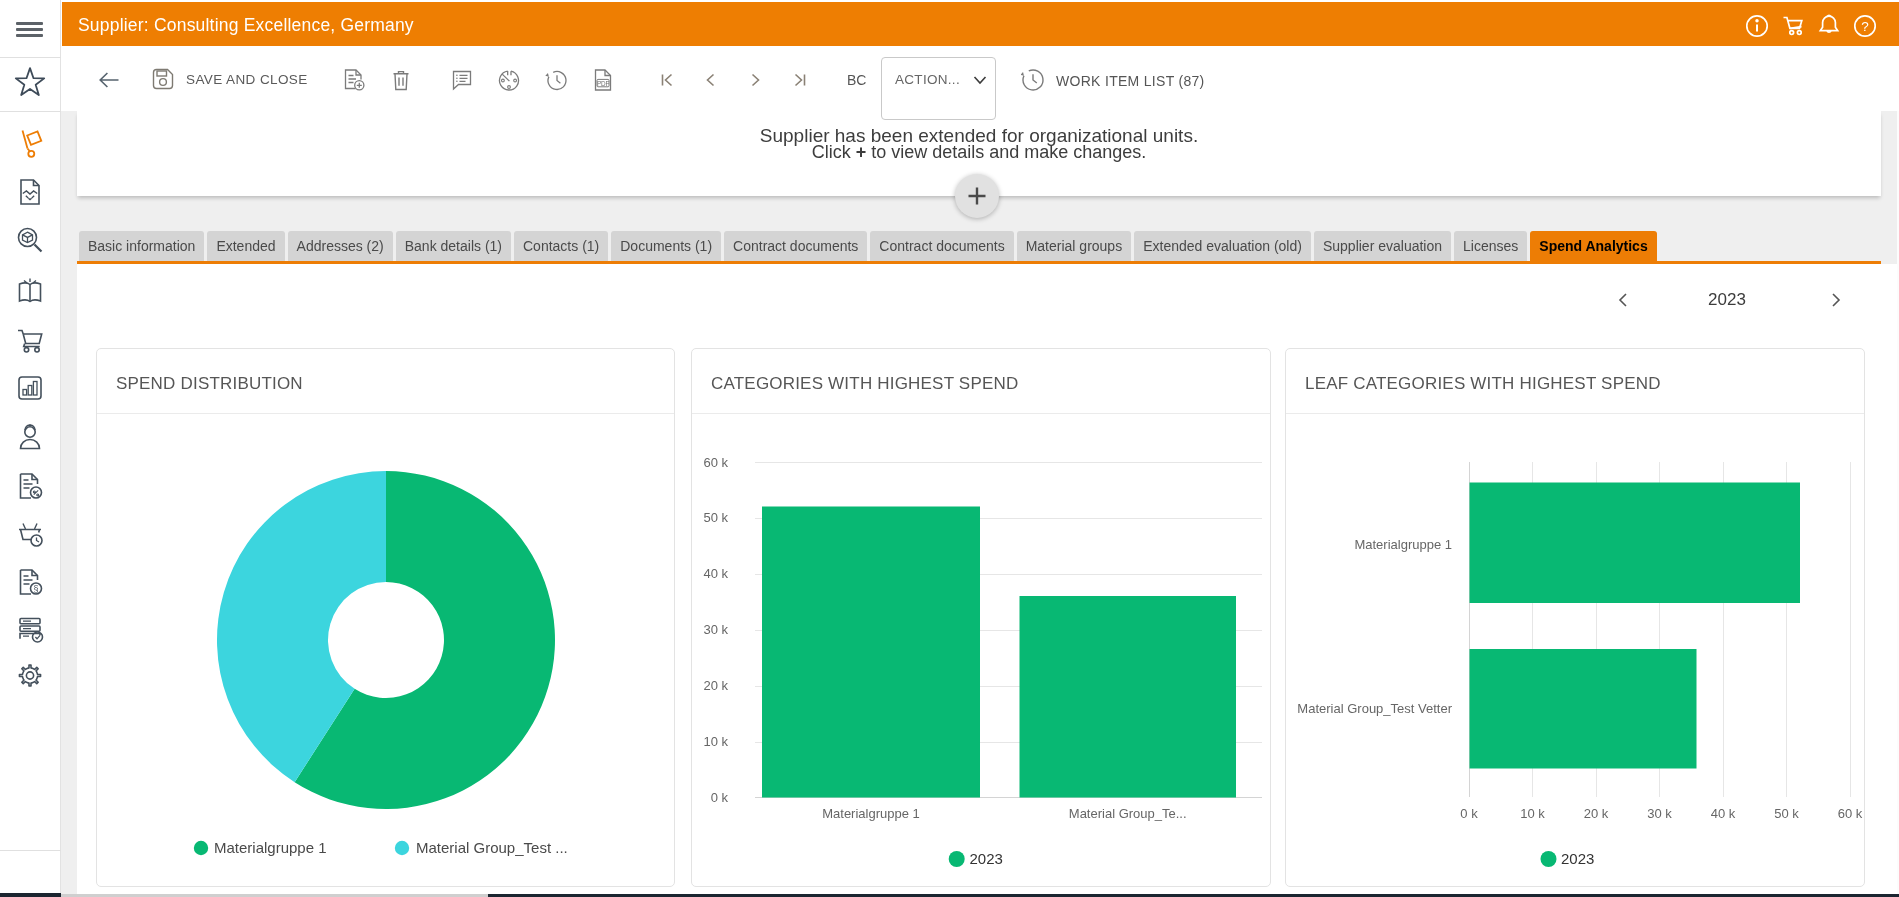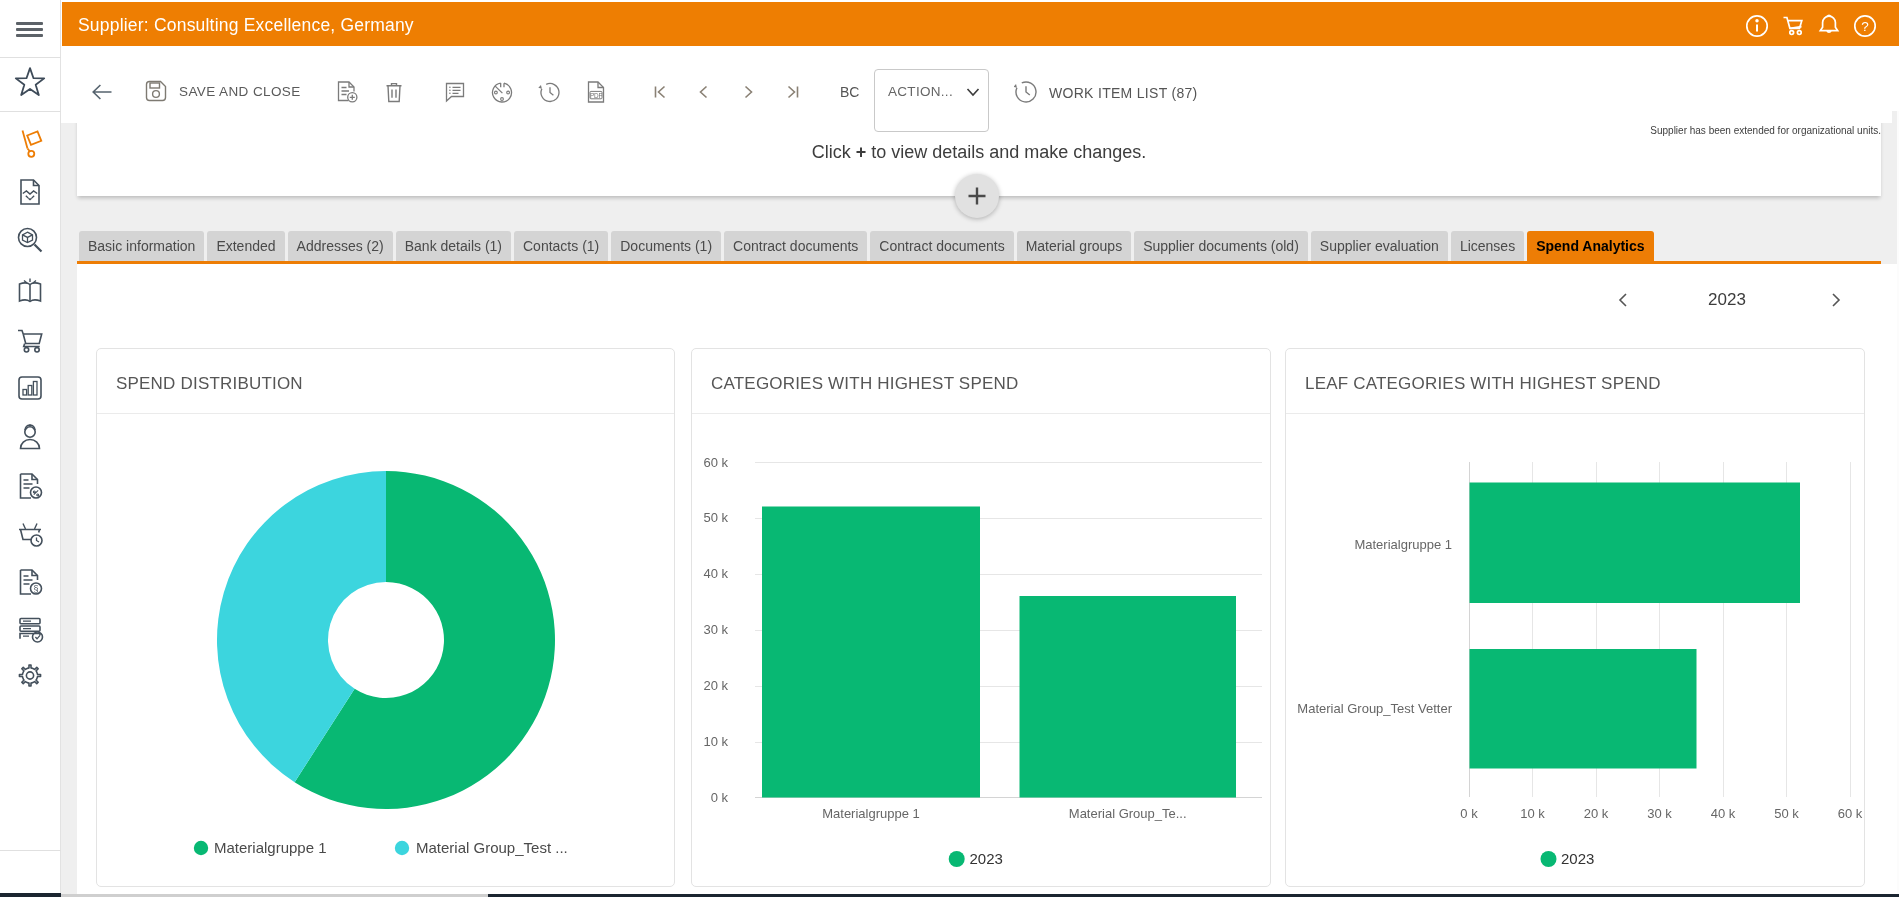--- a/index.html
+++ b/index.html
@@ -14,28 +14,28 @@
   .side-sep { position:absolute; left:0; width:61px; height:1px; background:#e0e0e0; }
   .burger span { position:absolute; left:16px; width:27px; height:3px; background:#5c6268; border-radius:1px; }
   .sideicon { position:absolute; left:14px; width:32px; height:32px; }
 
   
   #appbar { position:absolute; left:62px; top:2px; width:1837px; height:44px; background:#ee7e02; z-index:25; }
   #appbar .title { position:absolute; left:16px; top:13px; font-size:17.5px; color:#fff; letter-spacing:0.2px; }
   .hdricon { position:absolute; top:3px; width:40px; height:40px; }
 
   
-  #toolbar { position:absolute; left:54px; top:46px; width:1838px; height:65px; background:#fff; z-index:20;margin-top:12px; }
+  #toolbar { position:absolute; left:61px; top:46px; width:1838px; height:65px; background:#fff; z-index:20; }
   .tbtext { position:absolute; font-size:13.5px; color:#5a5a5a; letter-spacing:0.4px; top:26px; }
 
   
   #content { position:absolute; left:61px; top:111px; width:1838px; height:786px; background:#efefef; }
   #msgcard { position:absolute; left:16px; top:0px; width:1804px; height:85px; background:#fff;
     box-shadow:0 3px 4px -1px rgba(0,0,0,0.22); }
-  #msgcard .l1 { position:absolute; top:14px; width:100%; text-align:right; font-size:10px; color:#3d3d3d; }
+  #msgcard .l1 { position:absolute; top:14px; width:100%; text-align:center; font-size:19px; color:#3d3d3d; }
   #msgcard .l2 { position:absolute; top:31px; width:100%; text-align:center; font-size:18px; color:#3d3d3d; }
   #plusbtn { position:absolute; left:894px; top:63px; width:44px; height:44px; border-radius:50%;
     background:#e1e1e1; box-shadow:0 1px 5px rgba(0,0,0,0.28); z-index:5; }
   #tabs { position:absolute; left:18px; top:120px; height:40px; display:flex; gap:3px; }
   #tabs .tab { height:30px; line-height:31px; padding:0 9px; background:#d4d4d4; color:#4a4a4a;
     font-size:14px; border-radius:3px 3px 0 0; white-space:nowrap; }
   #tabs .tab.active { background:#ed7d05; color:#000000; font-weight:bold; }
   #tabline { position:absolute; left:16px; top:150px; width:1804px; height:3px; background:#ed7d05; }
   #panel { position:absolute; left:16px; top:153px; width:1864px; height:633px; background:#fff; }
 
@@ -266,21 +266,21 @@
     <div id="tabs">
       <div class="tab">Basic information</div>
       <div class="tab">Extended</div>
       <div class="tab">Addresses (2)</div>
       <div class="tab">Bank details (1)</div>
       <div class="tab">Contacts (1)</div>
       <div class="tab">Documents (1)</div>
       <div class="tab">Contract documents</div>
       <div class="tab">Contract documents</div>
       <div class="tab">Material groups</div>
-      <div class="tab">Supplier documents (old)</div>
+      <div class="tab">Extended evaluation (old)</div>
       <div class="tab">Supplier evaluation</div>
       <div class="tab">Licenses</div>
       <div class="tab active">Spend Analytics</div>
     </div>
     <div id="tabline"></div>
     <div id="panel">
       <svg class="yn" style="left:1540px;top:28px" width="12" height="16" viewBox="0 0 12 16">
           <path d="M9,2 L3,8 L9,14" fill="none" stroke="#555" stroke-width="1.6"></path>
         </svg>
       <div id="yearlbl">2023</div>

